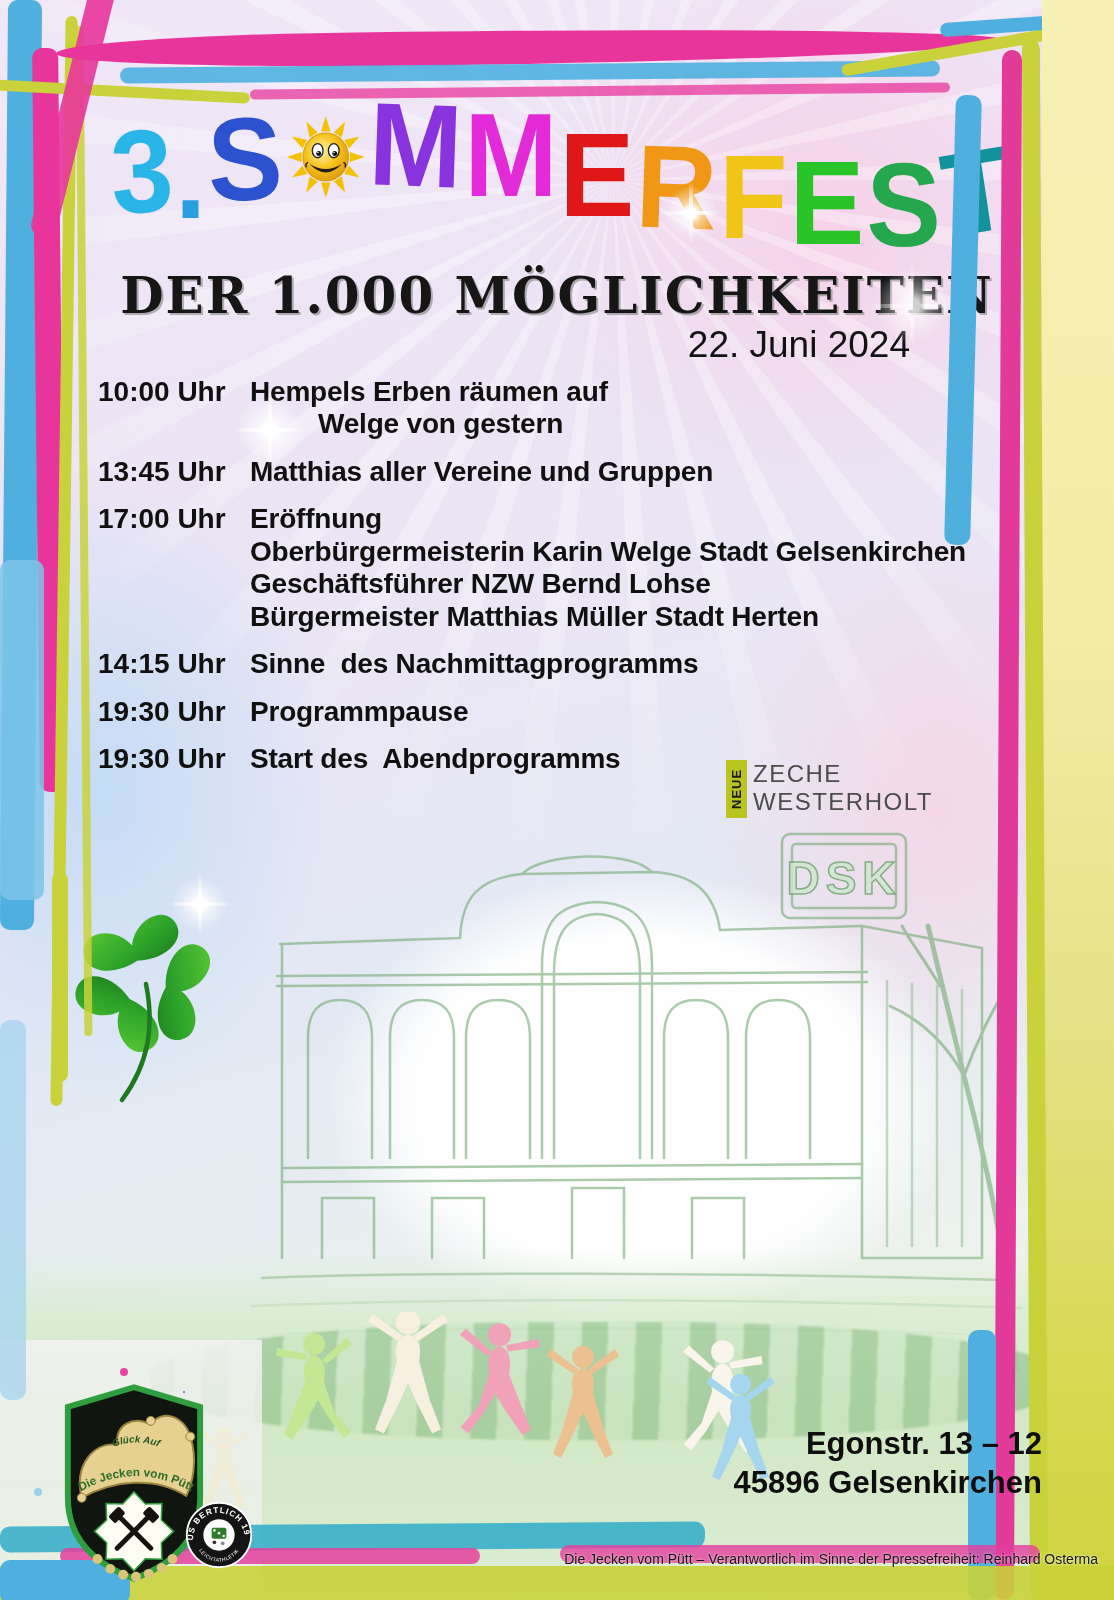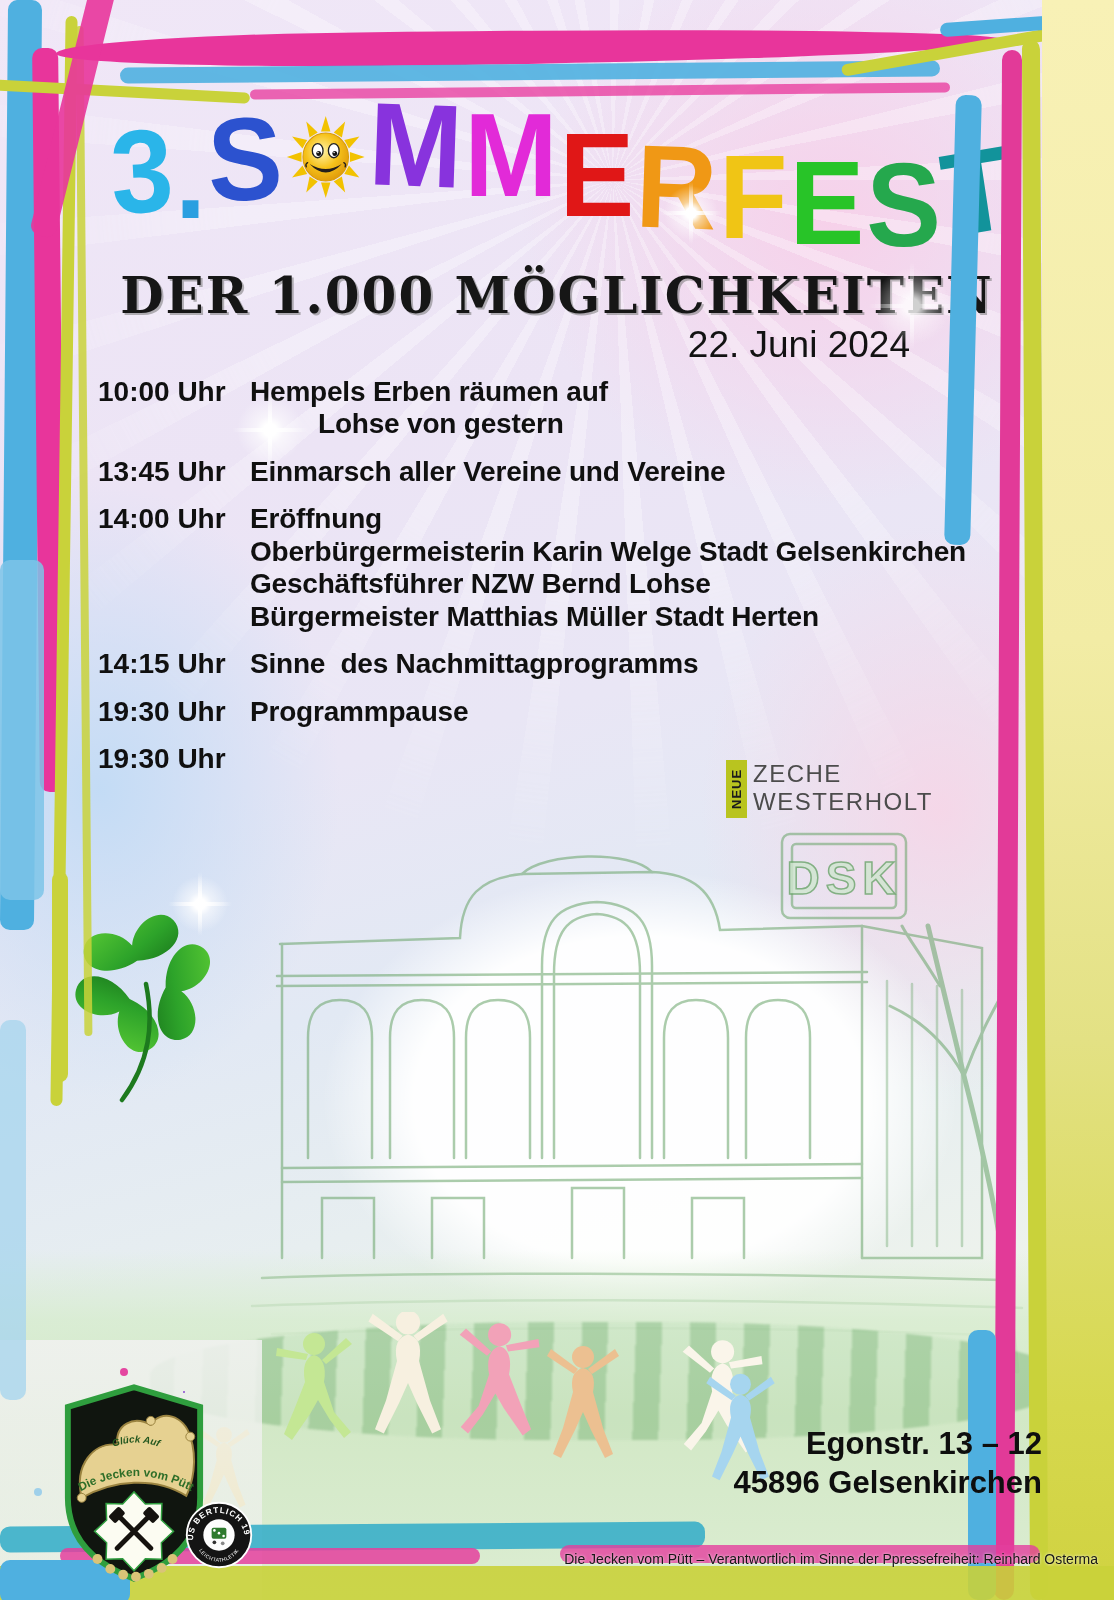--- a/index.html
+++ b/index.html
@@ -199,31 +199,31 @@
       </div>
 
     <div class="subtitle">DER 1.000 MÖGLICHKEITEN</div>
     <div class="date">22. Juni 2024</div>
 
     <div class="schedule">
         <div class="sched-row">
           <span class="sched-time">10:00 Uhr</span>
           <div class="sched-lines">
             <div class="sched-line">Hempels Erben räumen auf</div>
-            <div class="sched-line">Lohse von gestern</div>
+            <div class="sched-line">Welge von gestern</div>
           </div>
         </div>
         <div class="sched-row">
           <span class="sched-time">13:45 Uhr</span>
           <div class="sched-lines">
-            <div class="sched-line">Einmarsch aller Vereine und Vereine</div>
-          </div>
-        </div>
-        <div class="sched-row">
-          <span class="sched-time">14:00 Uhr</span>
+            <div class="sched-line">Matthias aller Vereine und Gruppen</div>
+          </div>
+        </div>
+        <div class="sched-row">
+          <span class="sched-time">17:00 Uhr</span>
           <div class="sched-lines">
             <div class="sched-line">Eröffnung</div>
             <div class="sched-line">Oberbürgermeisterin Karin Welge Stadt Gelsenkirchen</div>
             <div class="sched-line">Geschäftsführer NZW Bernd Lohse</div>
             <div class="sched-line">Bürgermeister Matthias Müller Stadt Herten</div>
           </div>
         </div>
         <div class="sched-row">
           <span class="sched-time">14:15 Uhr</span>
           <div class="sched-lines">
@@ -231,20 +231,23 @@
           </div>
         </div>
         <div class="sched-row">
           <span class="sched-time">19:30 Uhr</span>
           <div class="sched-lines">
             <div class="sched-line">Programmpause</div>
           </div>
         </div>
         <div class="sched-row">
           <span class="sched-time">19:30 Uhr</span>
+          <div class="sched-lines">
+            <div class="sched-line">Start des  Abendprogramms</div>
+          </div>
         </div>
       </div>
 
     <div class="zeche-logo">
       <div class="zeche-vertical">NEUE</div>
       <div class="zeche-text">
         <div>ZECHE</div>
         <div>WESTERHOLT</div>
       </div>
     </div>

